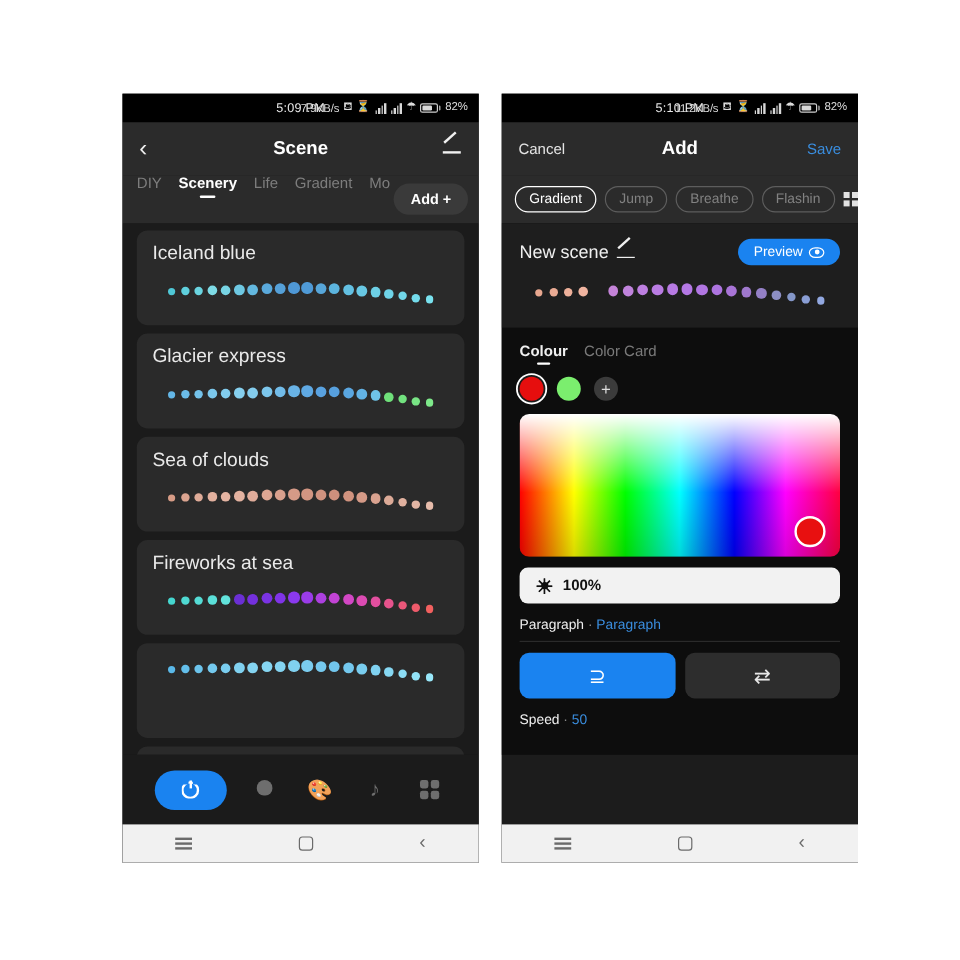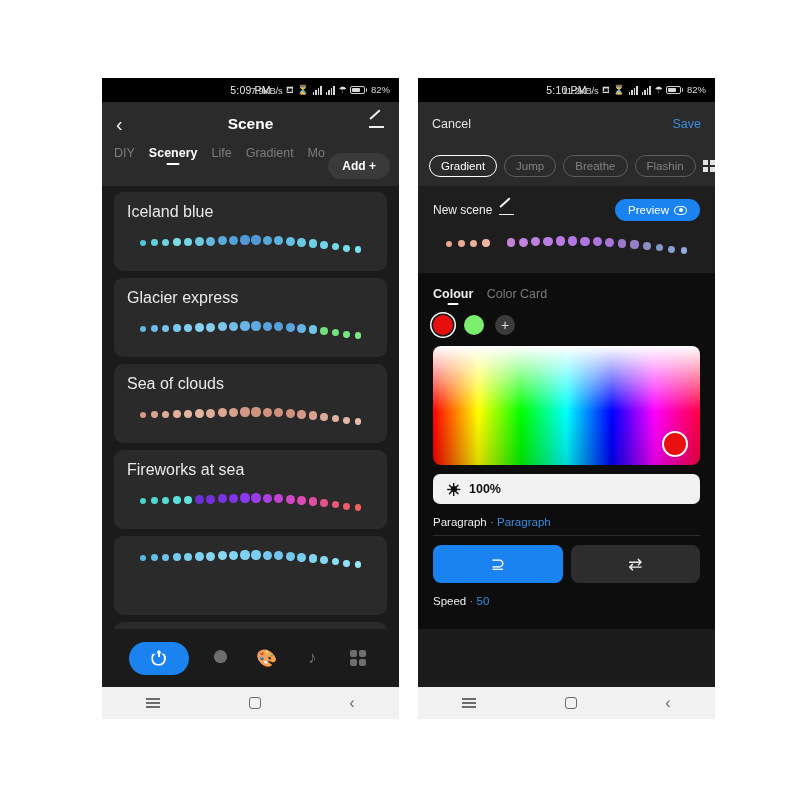--- a/index.html
+++ b/index.html
@@ -94,21 +94,21 @@
           padding:4px 11px; border-radius:13px; white-space:nowrap; }
   .pill.active { border-color:#ffffff; color:#ffffff; }
   .gridbtn { margin-left:auto; display:grid; grid-template-columns:5px 5px;
              grid-template-rows:5px 5px; gap:2px; flex:none; }
   .gridbtn i { background:#e2e2e2; display:block; }
 
   
   .rbody { background:#0d0d0d; height:443px; overflow:hidden; }
   .previewcard { background:#1e1e1e; margin:0; padding:13px 15px 12px; }
   .prevtop { display:flex; align-items:center; }
-  .newscene { font-size:12px; color:#efefef; }
+  .newscene { font-size:15px; color:#efefef; }
   .prevbtn { margin-left:auto; background:#1a83f0; color:#fff; font-size:11.5px;
              padding:5px 13px; border-radius:13px; display:flex; align-items:center; gap:5px; }
   .eye { width:13px; height:9px; border:1.4px solid #fff; border-radius:50% 50% 50% 50%/60% 60% 60% 60%;
          position:relative; display:inline-block; }
   .eye::after { content:""; position:absolute; left:50%; top:50%; transform:translate(-50%,-50%);
                 width:4px; height:4px; background:#fff; border-radius:50%; }
 
   .sect { padding:11px 15px 0; }
   .sublabel { font-size:12.5px; color:#efefef; font-weight:700; position:relative;
               display:inline-block; padding-bottom:4px; }
@@ -405,20 +405,21 @@
               <span class="fill"></span>
             </span>
             <span class="cap"></span>
         </span>
         <span class="ic">82%</span>
       </span>
     </div>
 
     <div class="apphdr">
       <span class="hdr-left cancel-link">Cancel</span>
+      <span class="title">Add</span>
       <span class="hdr-right save-link">Save</span>
     </div>
 
     <div class="pillrow">
       <span class="pill active">Gradient</span>
       <span class="pill">Jump</span>
       <span class="pill">Breathe</span>
       <span class="pill">Flashin</span>
       <span class="gridbtn">
           <i></i>

